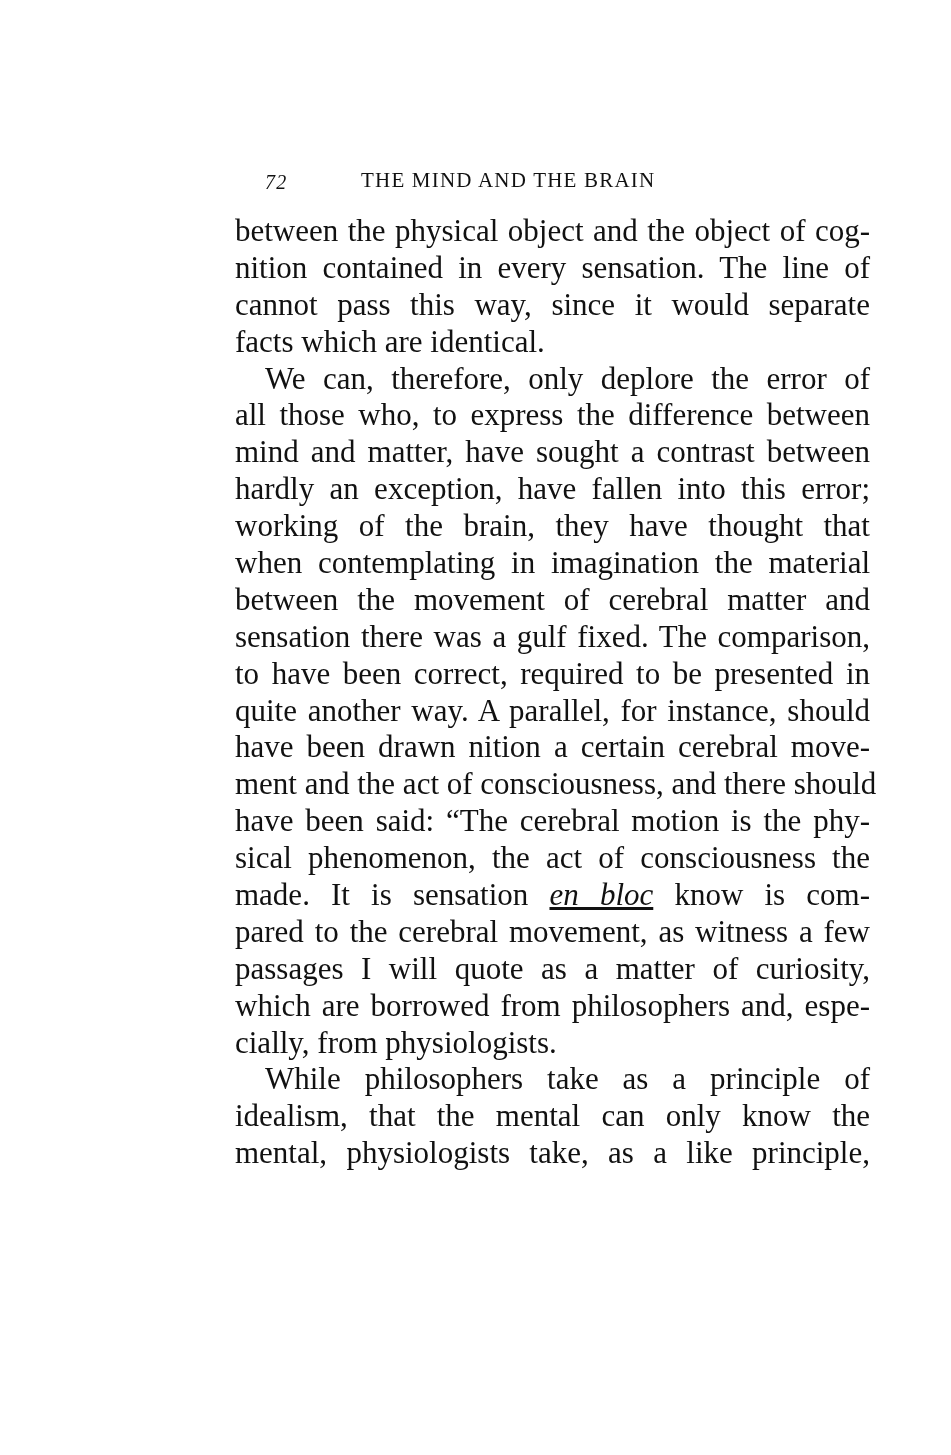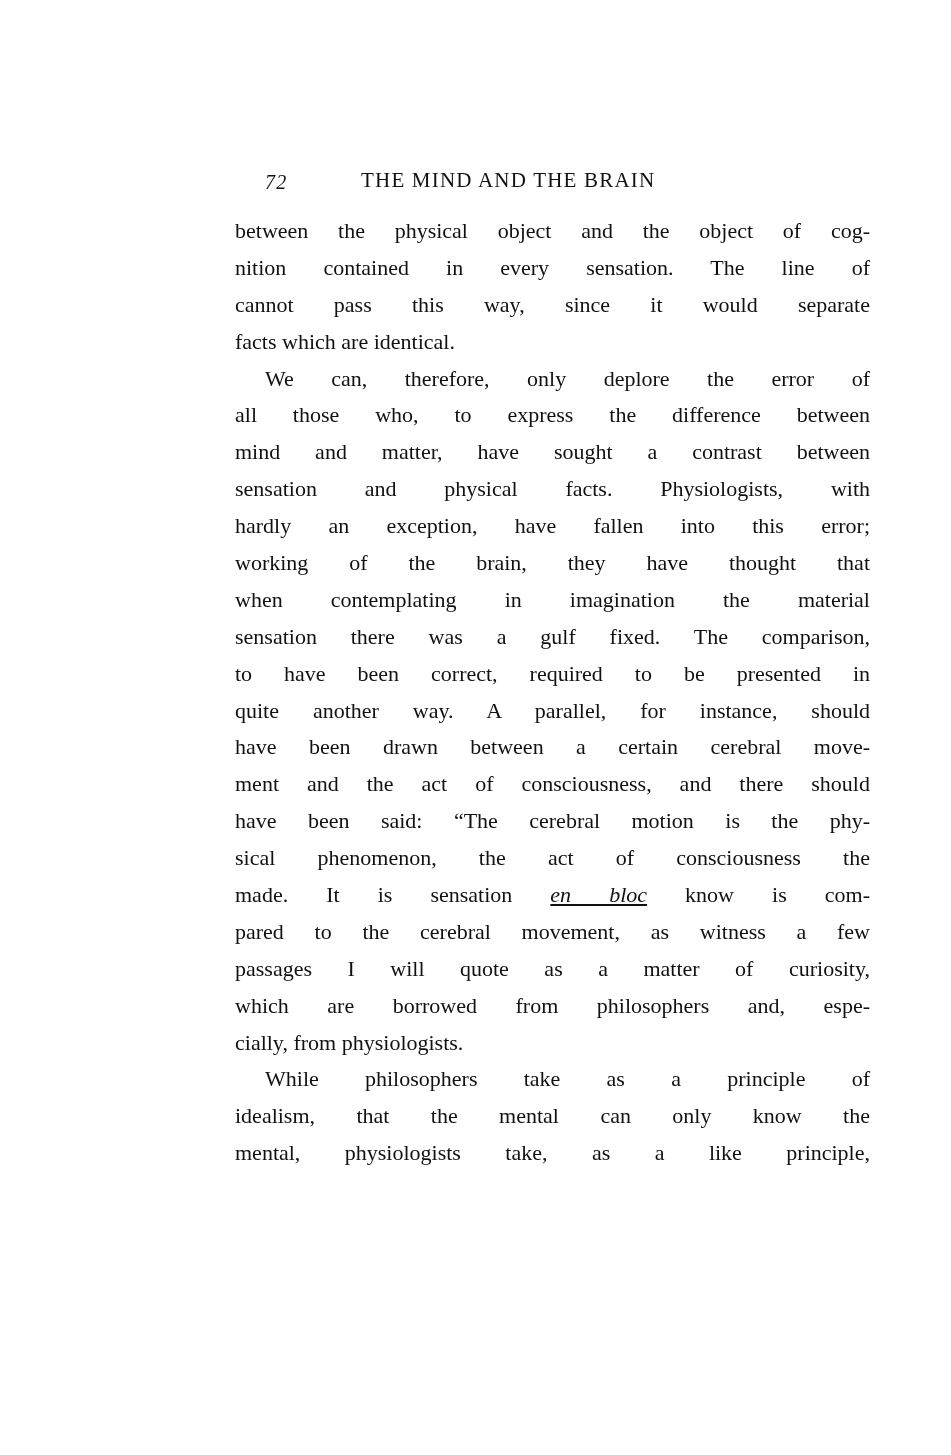--- a/index.html
+++ b/index.html
@@ -48,21 +48,21 @@
     .text-block {
       position: absolute;
       left: 203px;
       top: 213px;
       width: 635px;
     }
     .line {
       display: block;
       height: 36.9px;
       line-height: 36.9px;
-      font-size: 22px;
+      font-size: 31px;
       white-space: nowrap;
       text-align: justify;
       text-align-last: justify;
     }
     .line.last {
       text-align-last: left;
     }
     .line.indent {
       padding-left: 30px;
     }
@@ -84,28 +84,28 @@
       <span class="line">between the physical object and the object of cog-</span>
       <span class="line">nition contained in every sensation.  The line of</span>
       <span class="line">cannot pass this way, since it would separate</span>
       <span class="line last">facts which are identical.</span>
     </div>
 
     <div>
       <span class="line indent">We can, therefore, only deplore the error of</span>
       <span class="line">all those who, to express the difference between</span>
       <span class="line">mind and matter, have sought a contrast between</span>
-      <span class="line">sensation and physical facts.  Physiologists, with</span>
       <span class="line">hardly an exception, have fallen into this error;</span>
       <span class="line">working of the brain, they have thought that</span>
       <span class="line">when contemplating in imagination the material</span>
+      <span class="line">between the movement of cerebral matter and</span>
       <span class="line">sensation there was a gulf fixed.  The comparison,</span>
       <span class="line">to have been correct, required to be presented in</span>
       <span class="line">quite another way.  A parallel, for instance, should</span>
-      <span class="line">have been drawn between a certain cerebral move-</span>
+      <span class="line">have been drawn nition a certain cerebral move-</span>
       <span class="line">ment and the act of consciousness, and there should</span>
       <span class="line">have been said: “The cerebral motion is the phy-</span>
       <span class="line">sical phenomenon, the act of consciousness the</span>
       <span class="line"><span>made.  It is sensation </span><em>en bloc</em><span> know is com-</span></span>
       <span class="line">pared to the cerebral movement, as witness a few</span>
       <span class="line">passages I will quote as a matter of curiosity,</span>
       <span class="line">which are borrowed from philosophers and, espe-</span>
       <span class="line last">cially, from physiologists.</span>
     </div>
 

